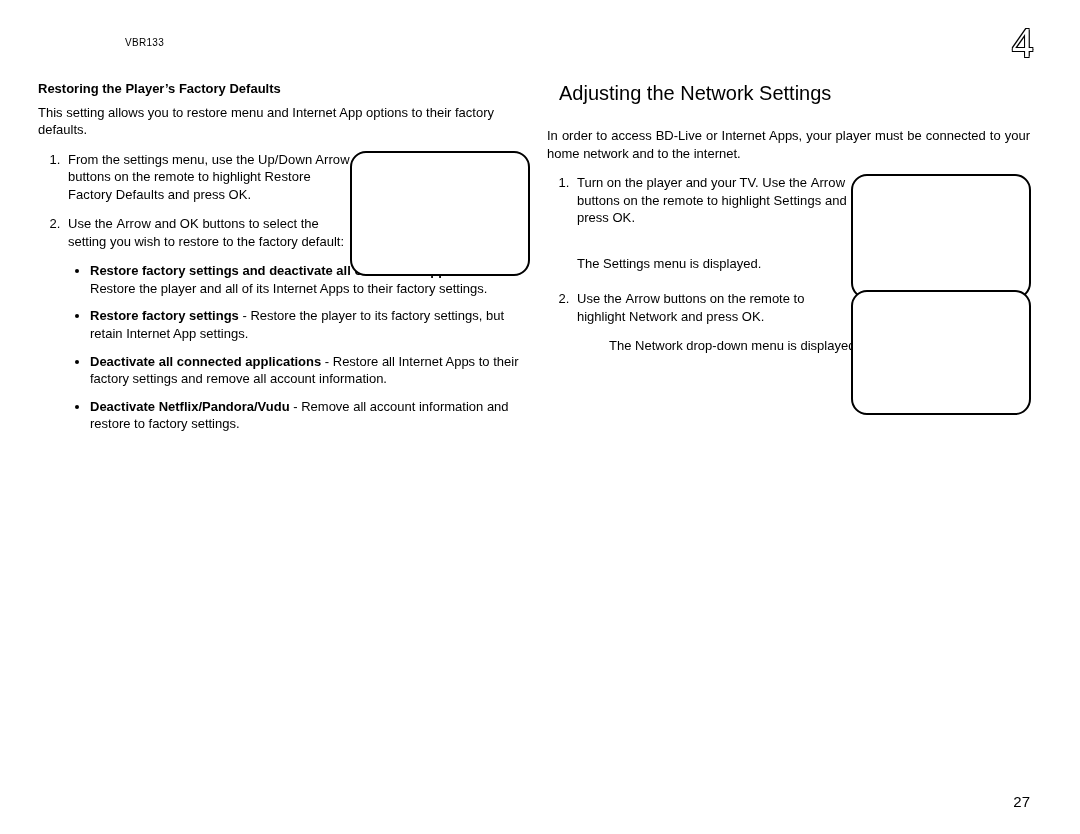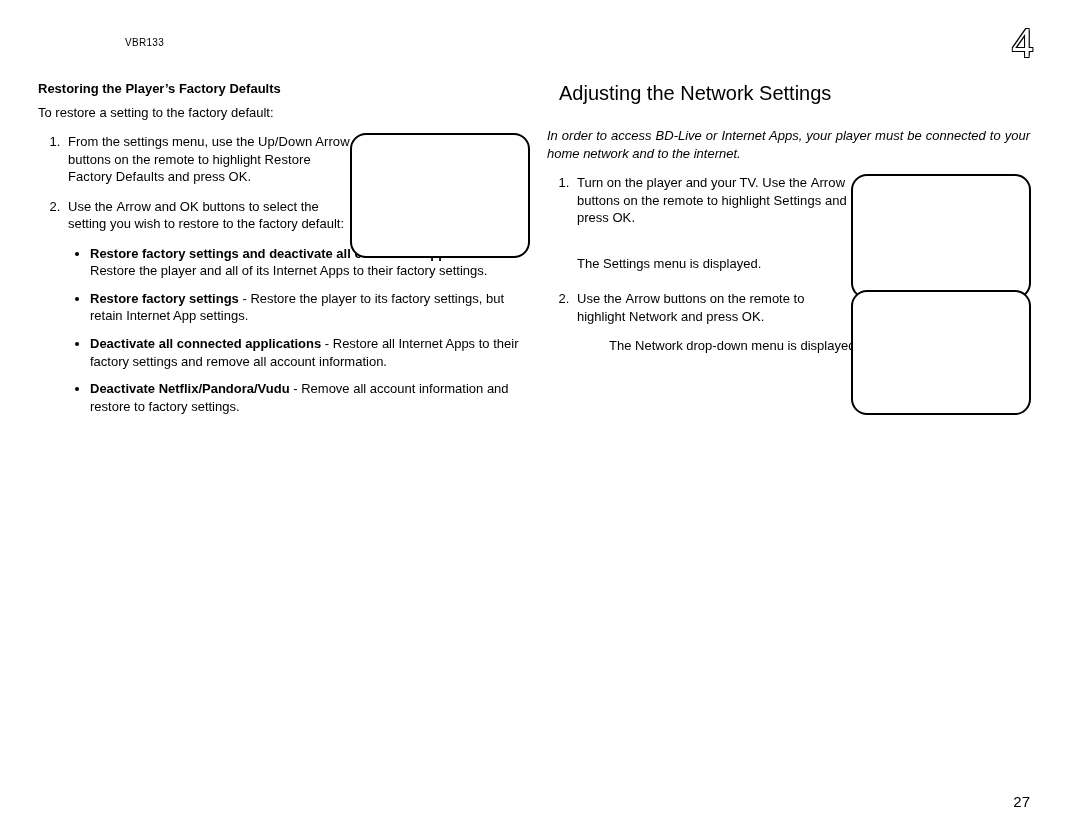--- a/index.html
+++ b/index.html
@@ -58,21 +58,21 @@
   }
   h1.big-heading {
     font-size: 20px;
     font-weight: 400;
     margin: 0 0 20px 12px;
   }
   p {
     margin: 0 0 12px 0;
     text-align: left;
   }
-  .justify { text-align: justify; font-style: italic; }
+  .justify { text-align: justify; }
   ol {
     margin: 0 0 12px 0;
     padding-left: 26px;
   }
   ol > li {
     margin-bottom: 12px;
     padding-left: 4px;
   }
   ul {
     list-style: disc;
@@ -118,21 +118,21 @@
 
 <div class="page">
 
   <div class="header-model">VBR133</div>
   <div class="header-chapter">4</div>
 
   <div class="columns">
 
     <div class="col">
       <h2 class="section-heading">Restoring the Player’s Factory Defaults</h2>
-      <p>To restore a setting to the factory default:</p>
+      <p>This setting allows you to restore menu and Internet App options to their factory defaults.</p>
 
       <div class="step-row">
         <div class="screen-box left-col" style="top:0;"></div>
         <ol>
           <li>
             <div class="step-text">
               <span>From the settings menu, use the </span><span class="ui">Up/Down Arrow</span><span> buttons on the remote to highlight </span><span class="ui">Restore Factory Defaults</span><span> and press </span><span class="ui">OK</span><span>.</span>
             </div>
           </li>
           <li>

